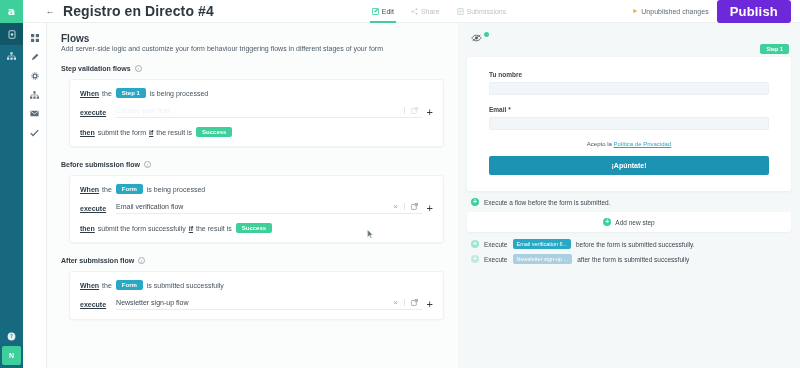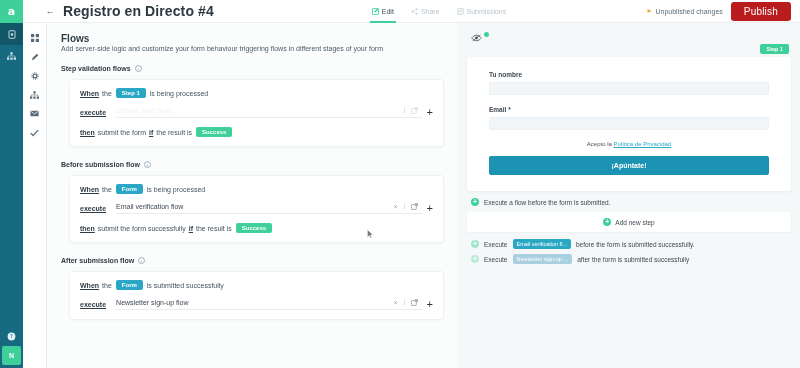--- a/index.html
+++ b/index.html
@@ -93,22 +93,22 @@
   .header-right {
     margin-left: auto; display: flex; align-items: center; gap: 8px;
     padding-right: 9px;
   }
   .unpub {
     display: flex; align-items: center; gap: 4px;
     font-size: 7px; color: #5b6b76;
   }
   .unpub .dot { color: #f0a830; font-size: 8px; line-height: 1; }
   .publish-btn {
-    background: #b91c1c; color: #ffffff;
-    font-size: 10px; font-weight: 400;
+    background: #6d28d9; color: #ffffff;
+    font-size: 13px; font-weight: 700;
     padding: 4px 13px; border-radius: 3px; border: none;
     letter-spacing: .2px;
   }
 
   
   .body {
     position: absolute; top: 23px; left: 47px; right: 0; bottom: 0;
     display: flex;
     background: #fbfdfd;
   }

